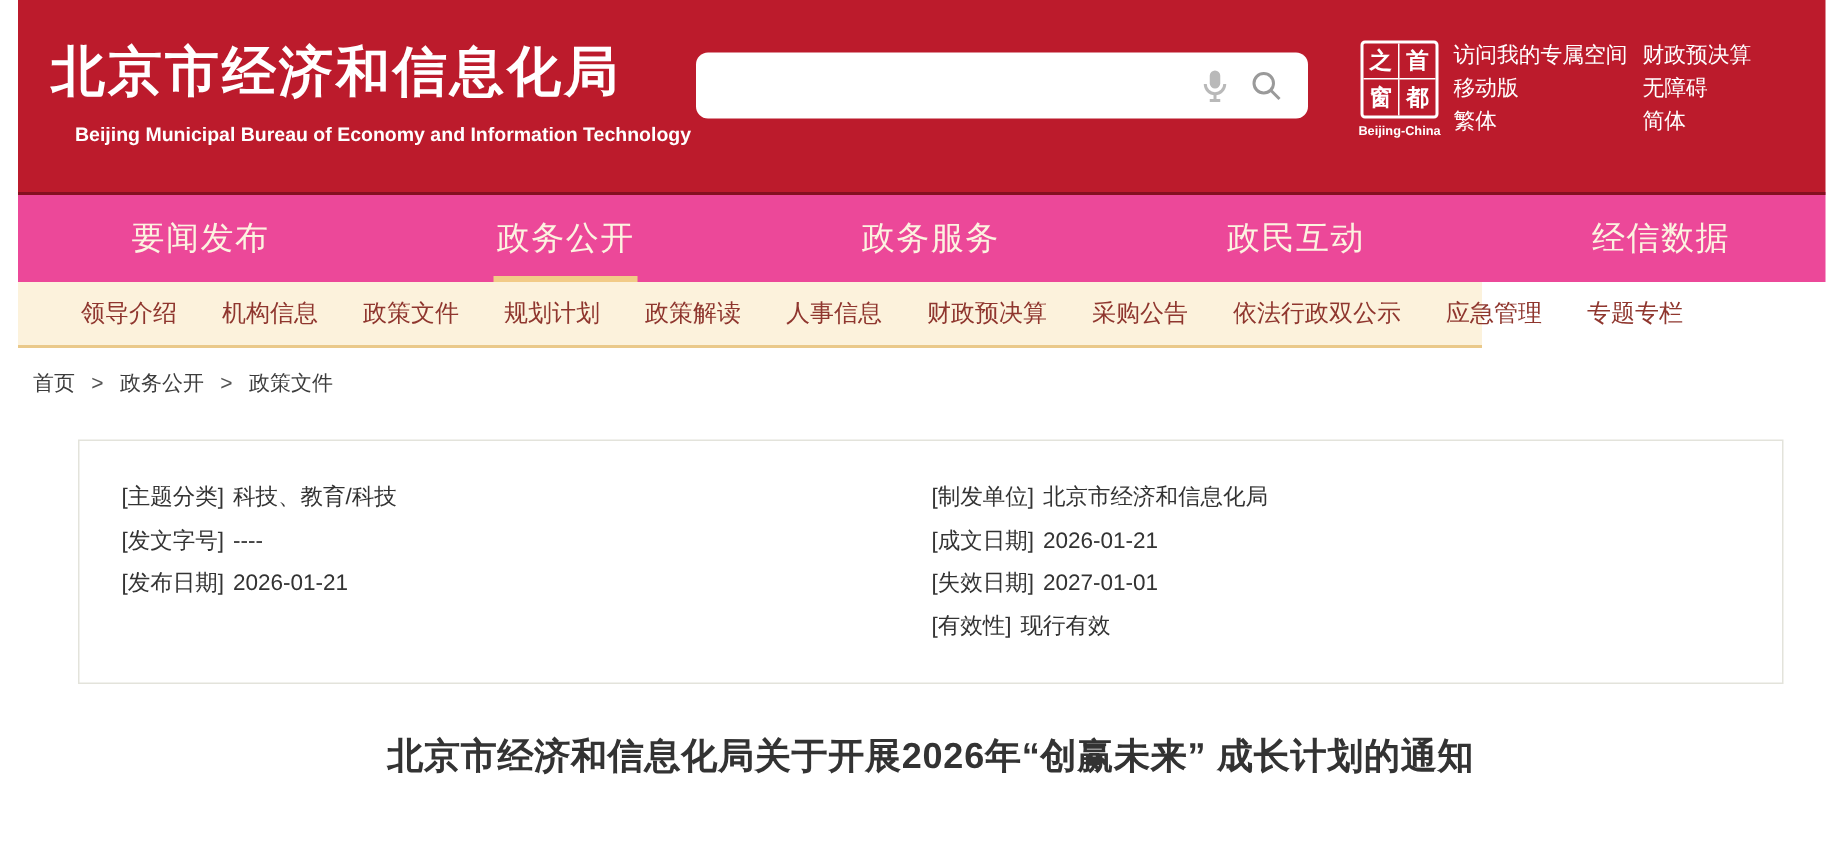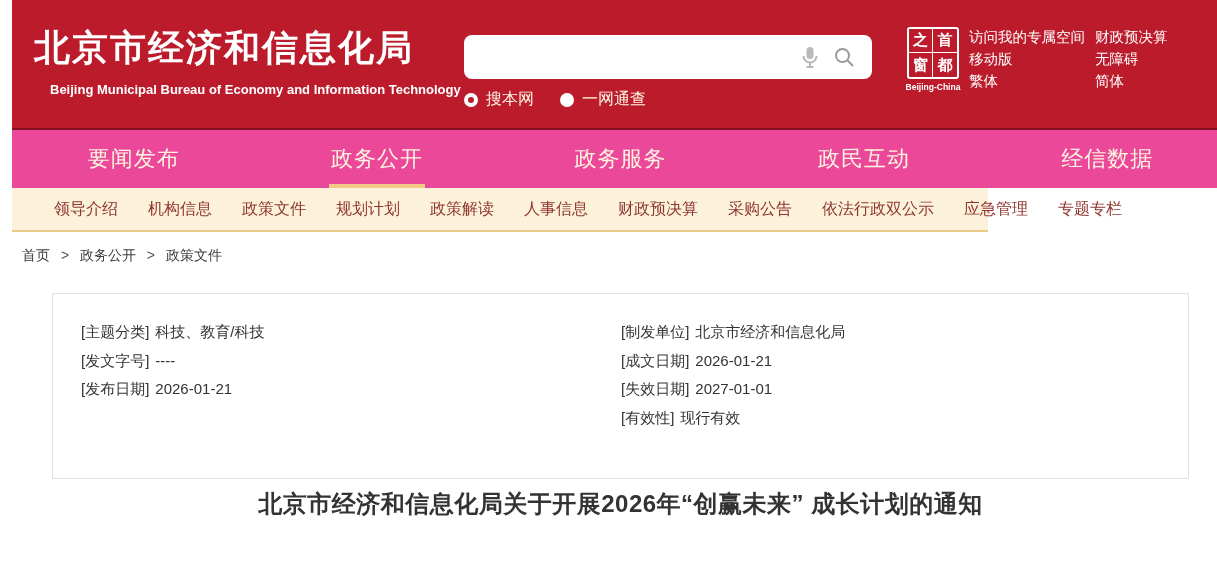--- a/index.html
+++ b/index.html
@@ -73,21 +73,21 @@
   }
   .sub-item { color:#8F362E; font-size:16px; padding:0 15px; cursor:pointer; white-space:nowrap; }
 
   
   .breadcrumb { position:absolute; top:247px; left:10px; font-size:14px; color:#3C3C3C; }
   .crumb { cursor:pointer; }
   .crumb-sep { margin:0 7px; color:#555; }
 
   
   .meta-box {
-    position:absolute; left:40px; top:293px; width:1137px; height:186px;
+    position:absolute; left:40px; top:293px; width:1137px; height:163px;
     background:#ffffff; border:1px solid #E3E3DB;
     display:flex; padding:30px 0 0 28px;
   }
   .meta-col { display:flex; flex-direction:column; gap:13.5px; font-size:15px; color:#333; }
   .meta-col.left { width:540px; }
   .meta-row { line-height:15px; white-space:nowrap; }
   .meta-label { margin-right:6px; }
 
   
   .doc-title {
@@ -119,30 +119,20 @@
             <line x1="6.5" y1="21" x2="13.5" y2="21" stroke="#B9B9B9" stroke-width="2"></line>
           </svg>
         </span>
         <span class="icon-mag">
           <svg width="22" height="22" viewBox="0 0 22 22">
             <circle cx="9.5" cy="9.5" r="6.5" stroke="#9A9A9A" stroke-width="2" fill="none"></circle>
             <line x1="14.5" y1="14.5" x2="20" y2="20" stroke="#9A9A9A" stroke-width="2"></line>
           </svg>
         </span>
       </div>
-      <div class="scope-row">
-        <span class="scope-opt">
-          <span class="radio ring"></span>
-          <span>搜本网</span>
-        </span>
-        <span class="scope-opt">
-          <span class="radio filled"></span>
-          <span>一网通查</span>
-        </span>
-      </div>
     </div>
 
     <div class="cw-logo">
       <div class="cw-grid">
         <span class="cw-cell tl">之</span>
         <span class="cw-cell tr">首</span>
         <span class="cw-cell bl">窗</span>
         <span class="cw-cell br">都</span>
       </div>
       <div class="cw-caption">Beijing-China</div>

